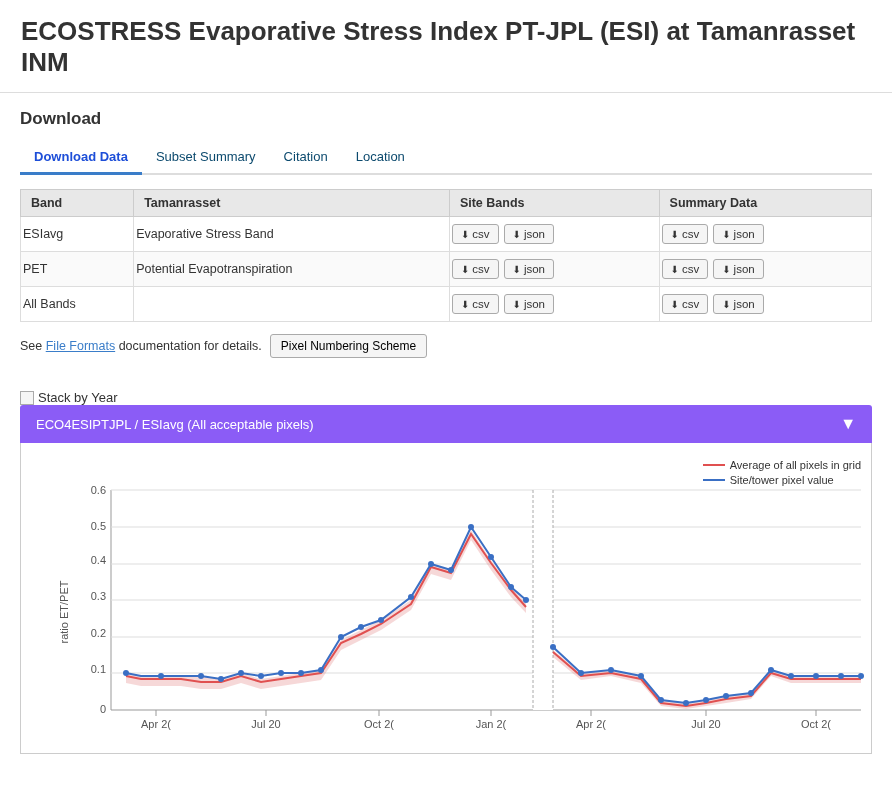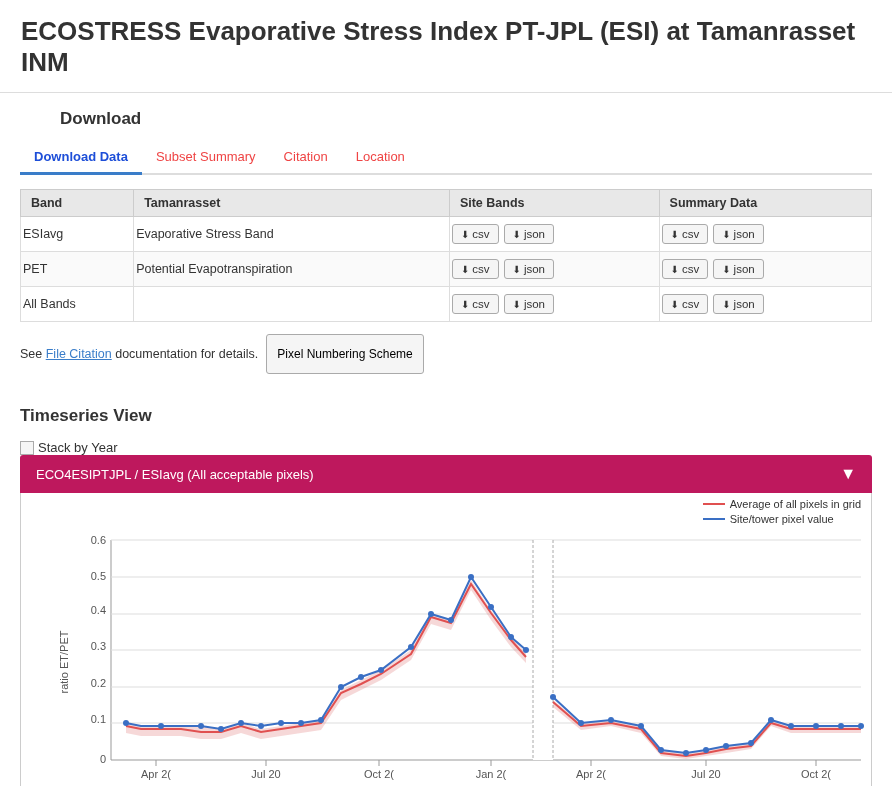--- a/index.html
+++ b/index.html
@@ -1,48 +1,48 @@
 <!DOCTYPE html>
 <html><head>
   <meta charset="utf-8">
   <style>
     * { box-sizing: border-box; margin: 0; padding: 0; }
     body { font-family: Arial, sans-serif; font-size: 13px; color: #333; background: #fff; width: 892px; }
-    .section-title { font-size: 17px; font-weight: bold; margin-bottom: 12px; margin-left: 40px; }
+    .section-title { font-size: 17px; font-weight: bold; margin-bottom: 12px; }
 
     .tabs { display: flex; border-bottom: 2px solid #ddd; margin-bottom: 14px; }
-    .tab { padding: 8px 14px; cursor: pointer; font-size: 13px; color: #ef4444; text-decoration: none; }
+    .tab { padding: 8px 14px; cursor: pointer; font-size: 13px; color: #0c4a6e; text-decoration: none; }
     .tab.active { color: #1d4ed8; border-bottom: 3px solid #3a7dc9; margin-bottom: -2px; font-weight: bold; }
 
     table.data-table { width: 100%; border-collapse: collapse; border: 1px solid #ccc; font-size: 12.5px; }
     table.data-table th { background: #e8e8e8; padding: 6px 10px; text-align: left; border: 1px solid #ccc; font-weight: bold; }
     table.data-table td { padding: 7px 2px; border: 1px solid #ddd; vertical-align: middle; }
     table.data-table tr:nth-child(even) { background: #fafafa; }
 
     .btn-group { display: flex; gap: 5px; }
     .dl-btn { display: inline-flex; align-items: center; gap: 3px; padding: 3px 8px; border: 1px solid #aaa; background: #f5f5f5; border-radius: 3px; cursor: pointer; font-size: 11.5px; color: #333; }
     .dl-icon { font-size: 10px; }
 
     .file-formats-note { margin-top: 12px; font-size: 12.5px; color: #333; display: flex; align-items: center; gap: 8px; }
     .file-formats-link { color: #3a7dc9; text-decoration: underline; cursor: pointer; }
-    .pixel-btn { padding: 12px 10px; border: 1px solid #aaa; background: #f5f5f5; border-radius: 3px; cursor: pointer; font-size: 12px; }
+    .pixel-btn { padding: 4px 10px; border: 1px solid #aaa; background: #f5f5f5; border-radius: 3px; cursor: pointer; font-size: 12px; }
 
     .timeseries-section { padding: 16px 20px 20px; }
     .timeseries-title { font-size: 17px; font-weight: bold; margin-bottom: 14px; }
 
     .stack-checkbox-row { display: flex; align-items: flex-end; gap: 4px; }
     .stack-checkbox { width: 14px; height: 14px; border: 1px solid #aaa; background: #f5f5f5; display: inline-block; cursor: pointer; }
     .stack-label { font-size: 13px; cursor: pointer; }
 
-    .chart-header { background: #be185d; color: #fff; padding: 10px 16px; border-radius: 3px 3px 0 0; display: flex; justify-content: space-between; align-items: center; font-size: 13px; }
+    .chart-header { background: #8b5cf6; color: #fff; padding: 10px 16px; border-radius: 3px 3px 0 0; display: flex; justify-content: space-between; align-items: center; font-size: 13px; }
     .chart-chevron { color: #fff; font-size: 16px; cursor: pointer; }
 
     .chart-container { border: 1px solid #ccc; border-top: none; padding: 10px 10px 10px 0; position: relative; }
 
-    .legend { position: absolute; top: 5px; right: 10px; font-size: 11px; }
+    .legend { position: absolute; top: 16px; right: 10px; font-size: 11px; }
     .legend-item { display: flex; align-items: center; gap: 5px; margin-bottom: 3px; }
     .legend-line { width: 22px; height: 2px; }
     .legend-line.red { background: #e05050; }
     .legend-line.blue { background: #3a6fc4; }
 
     .y-axis-label { position: absolute; left: -38px; top: 50%; transform: translateY(-50%) rotate(-90deg); font-size: 11px; white-space: nowrap; color: #555; }
 
     .chart-wrapper { position: relative; margin-left: 50px; margin-top: 27px; }
 
     svg.chart-svg { overflow: visible; }
@@ -121,27 +121,26 @@
           <div class="btn-group">
             <button class="dl-btn"><span class="dl-icon">⬇</span> csv</button>
             <button class="dl-btn"><span class="dl-icon">⬇</span> json</button>
           </div>
         </td>
       </tr>
     </tbody>
   </table>
 
   <div class="file-formats-note">
-    <span>See <a class="file-formats-link">File Citation</a> documentation for details.</span>
+    <span>See <a class="file-formats-link">File Formats</a> documentation for details.</span>
     <button class="pixel-btn">Pixel Numbering Scheme</button>
   </div>
 </div>
 
 <div class="timeseries-section">
-  <div class="timeseries-title">Timeseries View</div>
 
   <div class="stack-checkbox-row">
     <span class="stack-checkbox"></span>
     <span class="stack-label">Stack by Year</span>
   </div>
 
   <div>
     <div class="chart-header">
       <span>ECO4ESIPTJPL / ESIavg (All acceptable pixels)</span>
       <span class="chart-chevron">▼</span>

